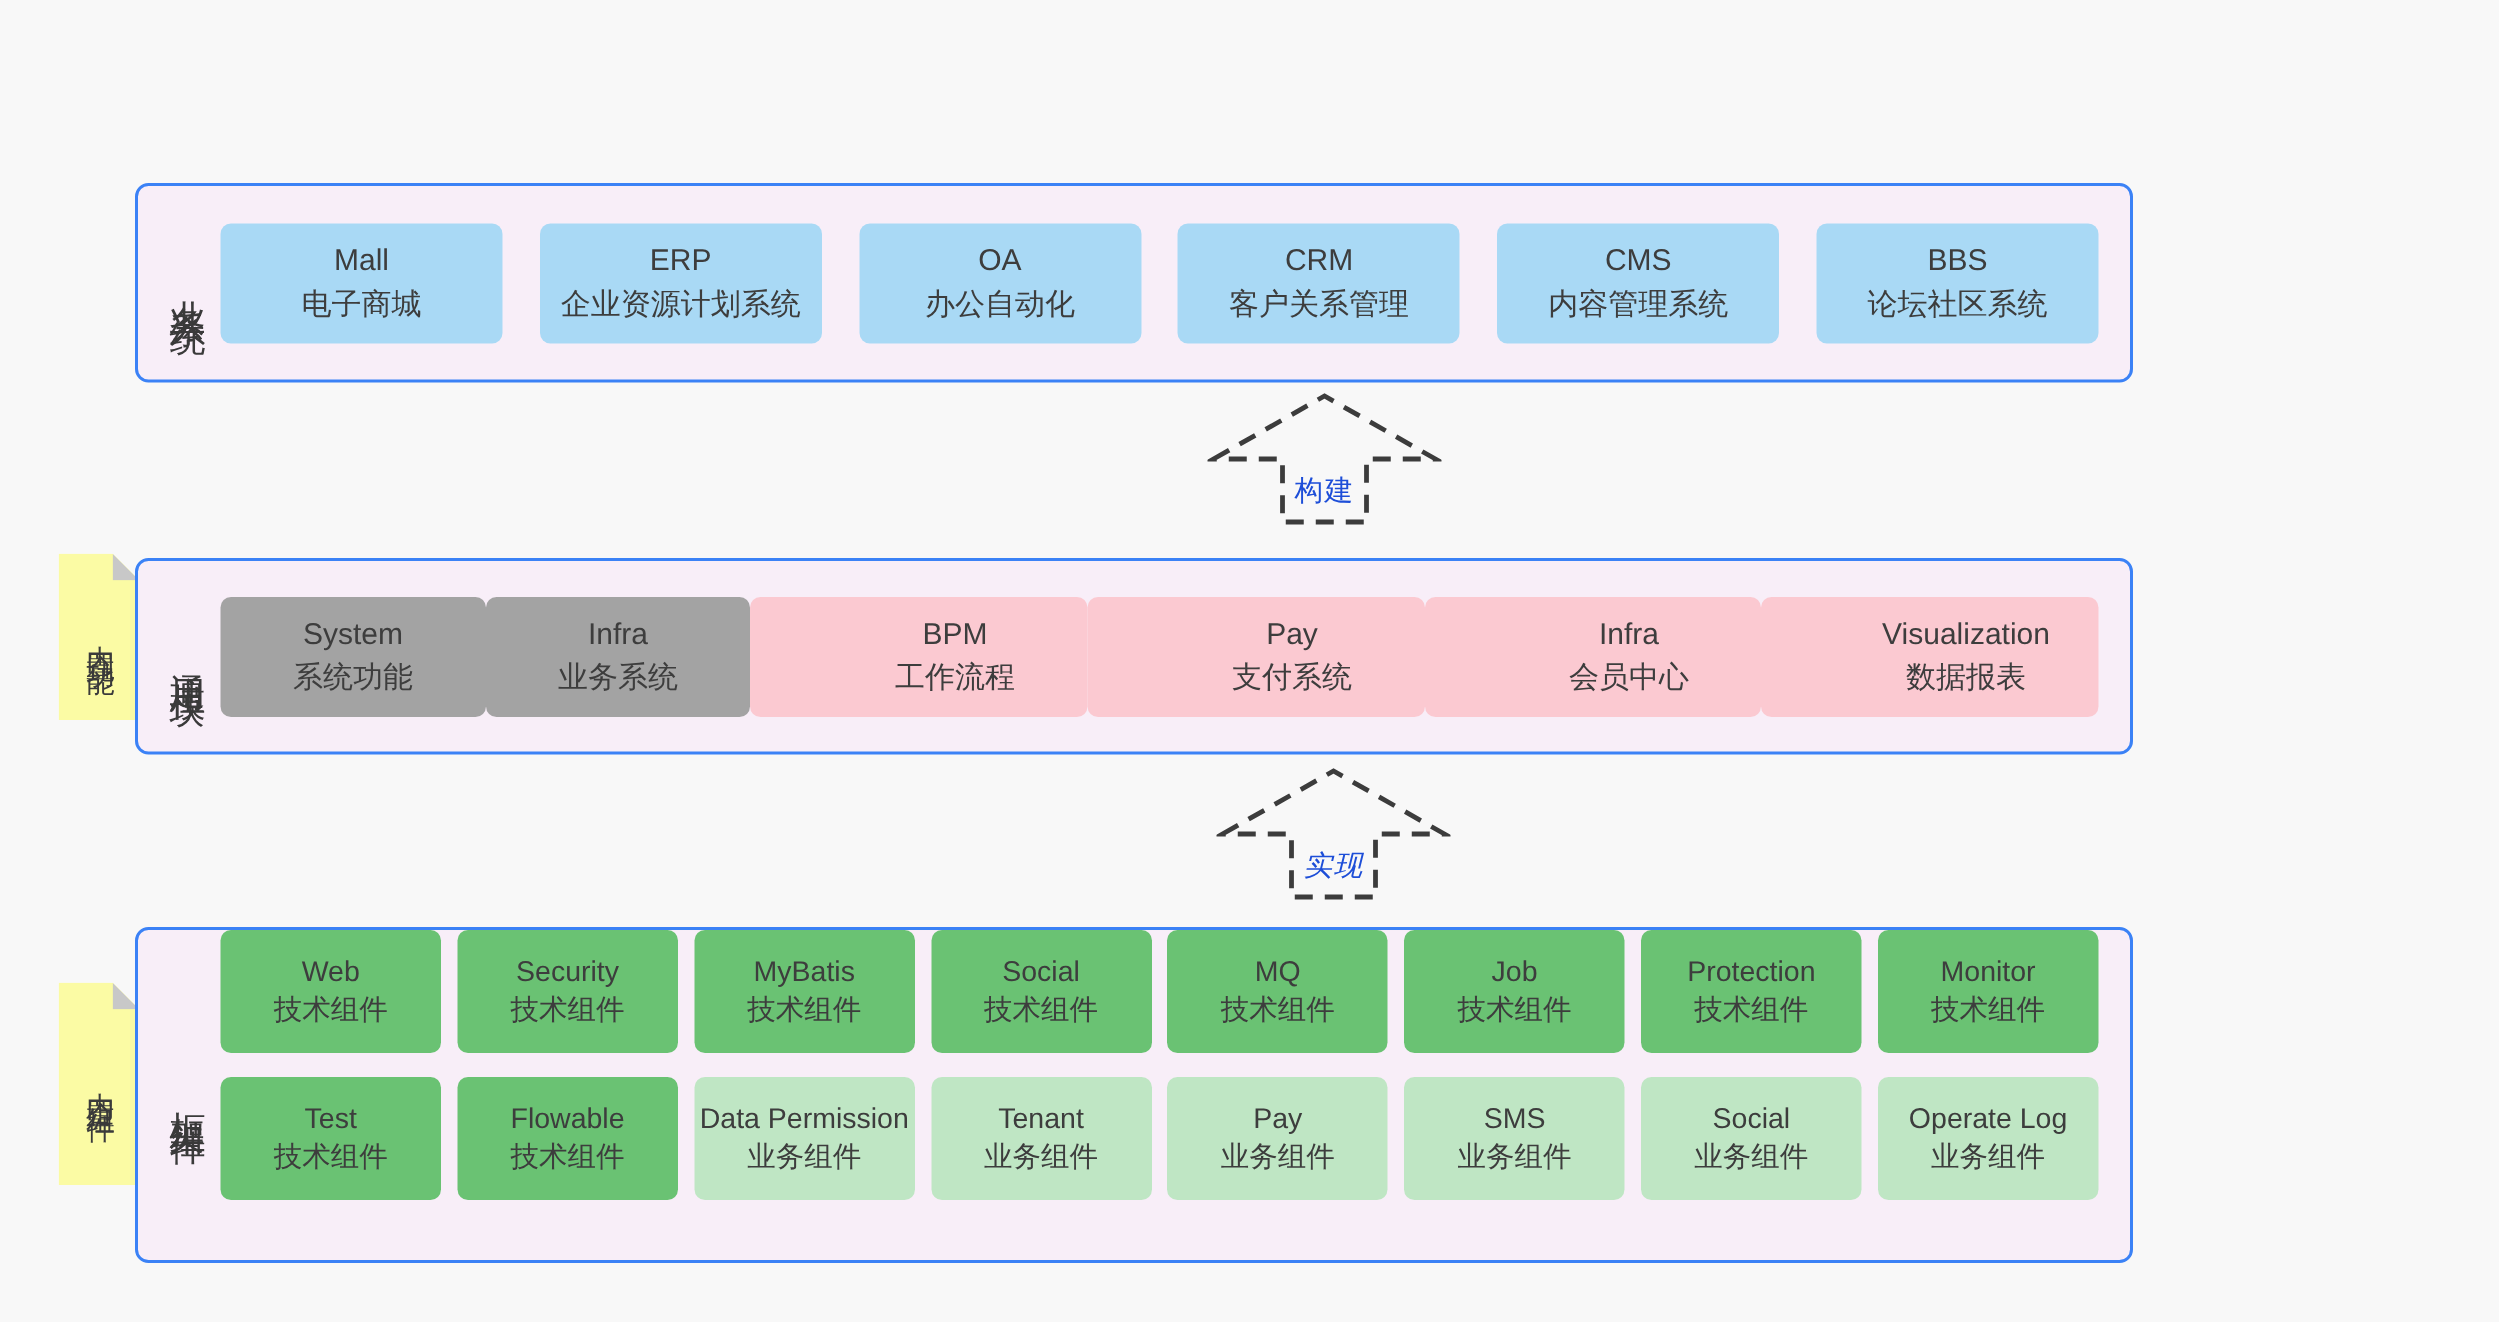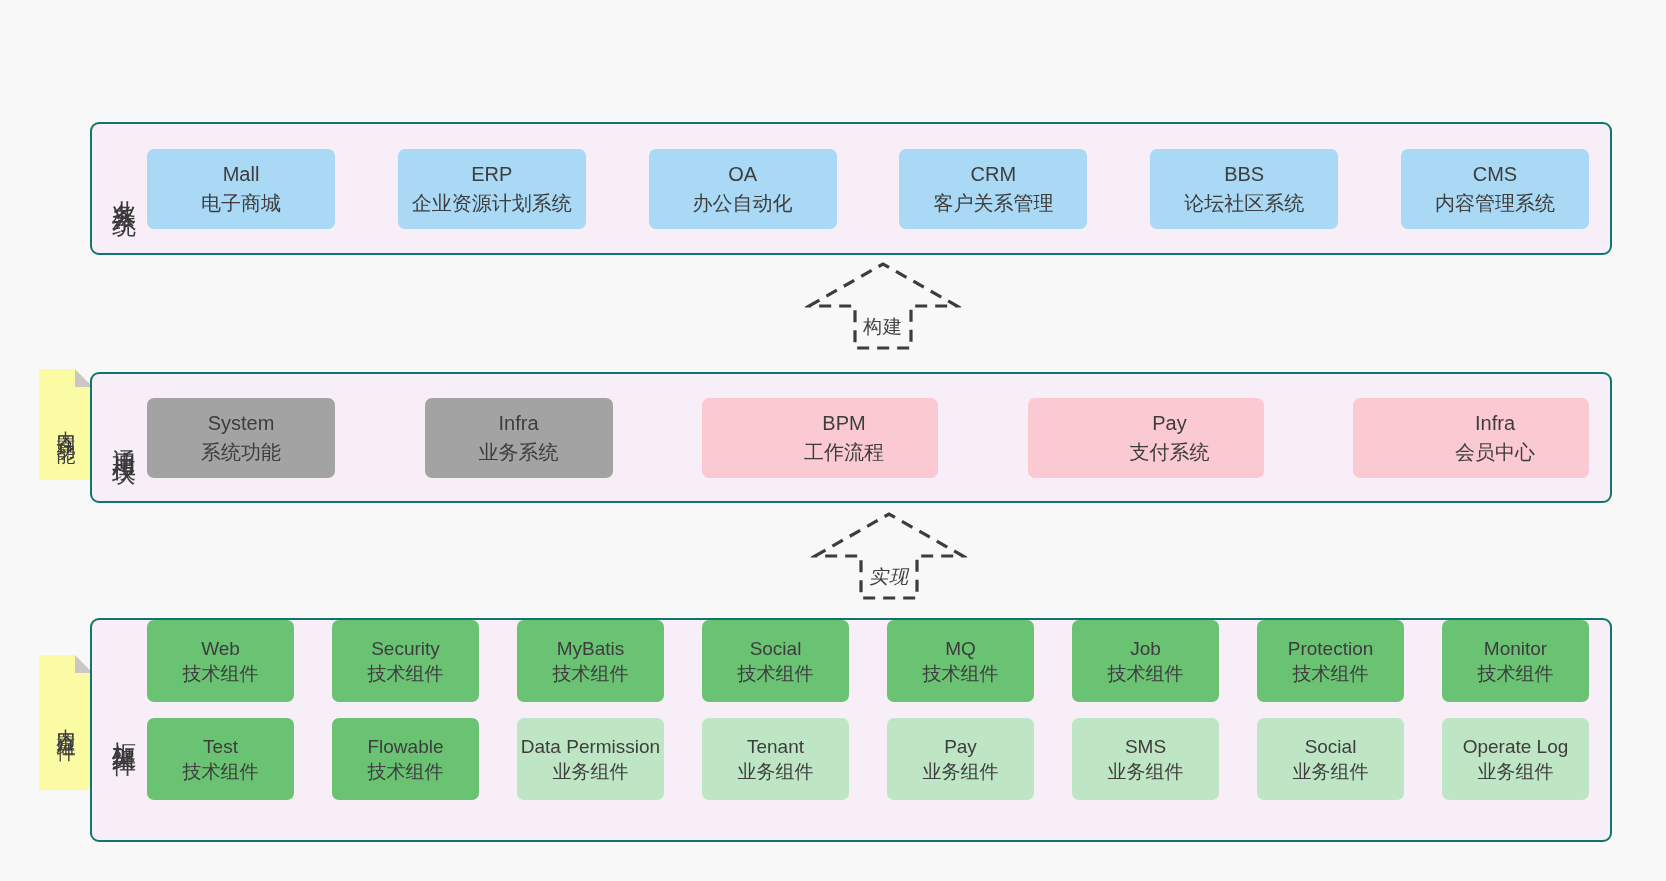--- a/index.html
+++ b/index.html
@@ -3,22 +3,22 @@
 <meta charset="utf-8">
 <style>
   html,body{margin:0;padding:0;background:#f8f8f8;}
   .stage{
     position:relative;width:1666px;height:881px;overflow:hidden;
     background:#f8f8f8;color:#3d3d3d;
     font-family:"Liberation Sans","DejaVu Sans",sans-serif;
   }
   
   .layer{
-    position:absolute;left:90px;width:1522px;box-sizing:border-box;
-    background:#f8eef8;border:2px solid #0f766e;border-radius:9px;z-index:2;
+    position:absolute;left:90px;width:1332px;box-sizing:border-box;
+    background:#f8eef8;border:2px solid #3b82f6;border-radius:9px;z-index:2;
   }
   .layer-top{top:122px;height:133px;}
   .layer-mid{top:372px;height:131px;}
   .layer-bot{top:618px;height:224px;}
   .layer-label{
     position:absolute;left:16px;top:50%;transform:translateY(-50%);
     writing-mode:vertical-lr;text-orientation:upright;
     font-size:24px;letter-spacing:4px;color:#3a3a3a;white-space:nowrap;
   }
   
@@ -59,21 +59,21 @@
     writing-mode:vertical-lr;text-orientation:upright;
     font-size:19px;letter-spacing:5px;color:#3a3a3a;white-space:nowrap;
   }
   
   .arrow{position:absolute;width:156px;height:92px;z-index:1;}
   .arrow-1{left:805px;top:258px;}
   .arrow-2{left:811px;top:508px;font-style:italic;}
   .arrow svg{display:block;width:156px;height:92px;}
   .arrow-label{
     position:absolute;left:50%;top:56px;transform:translateX(-50%);
-    background:#f8f8f8;font-size:19px;color:#404040;
+    background:#f8f8f8;font-size:19px;color:#1d4ed8;
     padding:0 3px;letter-spacing:1px;white-space:nowrap;
   }
 </style>
 </head>
 <body>
 
 <div class="stage">
 
   <section class="layer layer-top">
     <div class="layer-label">业务系统</div>
@@ -88,26 +88,26 @@
       </div>
       <div class="box wide blue">
         <div>OA</div>
         <div>办公自动化</div>
       </div>
       <div class="box wide blue">
         <div>CRM</div>
         <div>客户关系管理</div>
       </div>
       <div class="box wide blue">
+        <div>CMS</div>
+        <div>内容管理系统</div>
+      </div>
+      <div class="box wide blue">
         <div>BBS</div>
         <div>论坛社区系统</div>
-      </div>
-      <div class="box wide blue">
-        <div>CMS</div>
-        <div>内容管理系统</div>
       </div>
     </div>
   </section>
 
   <div class="arrow arrow-1">
     <svg viewBox="0 0 156 92">
       <polygon points="4,48 78,6 152,48 106,48 106,90 50,90 50,48" fill="none" stroke="#3c3c3c" stroke-width="3.2" stroke-dasharray="12 8"></polygon>
     </svg>
     <span class="arrow-label">构建</span>
   </div>
@@ -133,20 +133,24 @@
         <div>工作流程</div>
       </div>
       <div class="box wide pink">
         <div>Pay</div>
         <div>支付系统</div>
       </div>
       <div class="box wide pink">
         <div>Infra</div>
         <div>会员中心</div>
       </div>
+      <div class="box wide pink">
+        <div>Visualization</div>
+        <div>数据报表</div>
+      </div>
     </div>
   </section>
 
   <div class="arrow arrow-2">
     <svg viewBox="0 0 156 92">
       <polygon points="4,48 78,6 152,48 106,48 106,90 50,90 50,48" fill="none" stroke="#3c3c3c" stroke-width="3.2" stroke-dasharray="12 8"></polygon>
     </svg>
     <span class="arrow-label">实现</span>
   </div>
 

